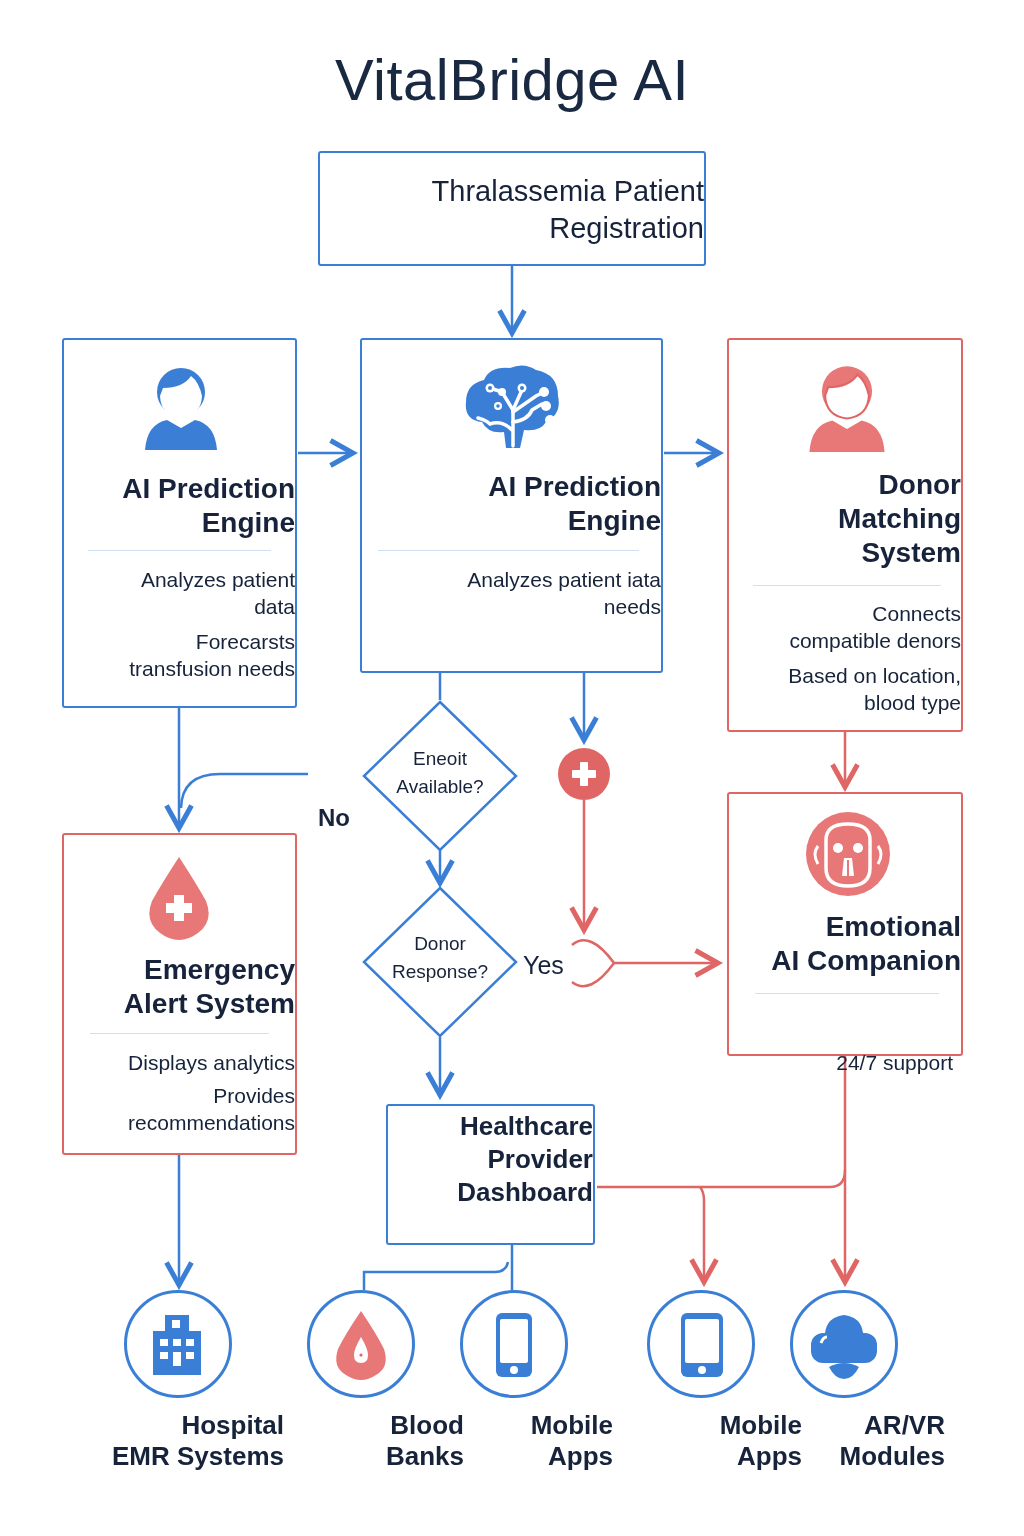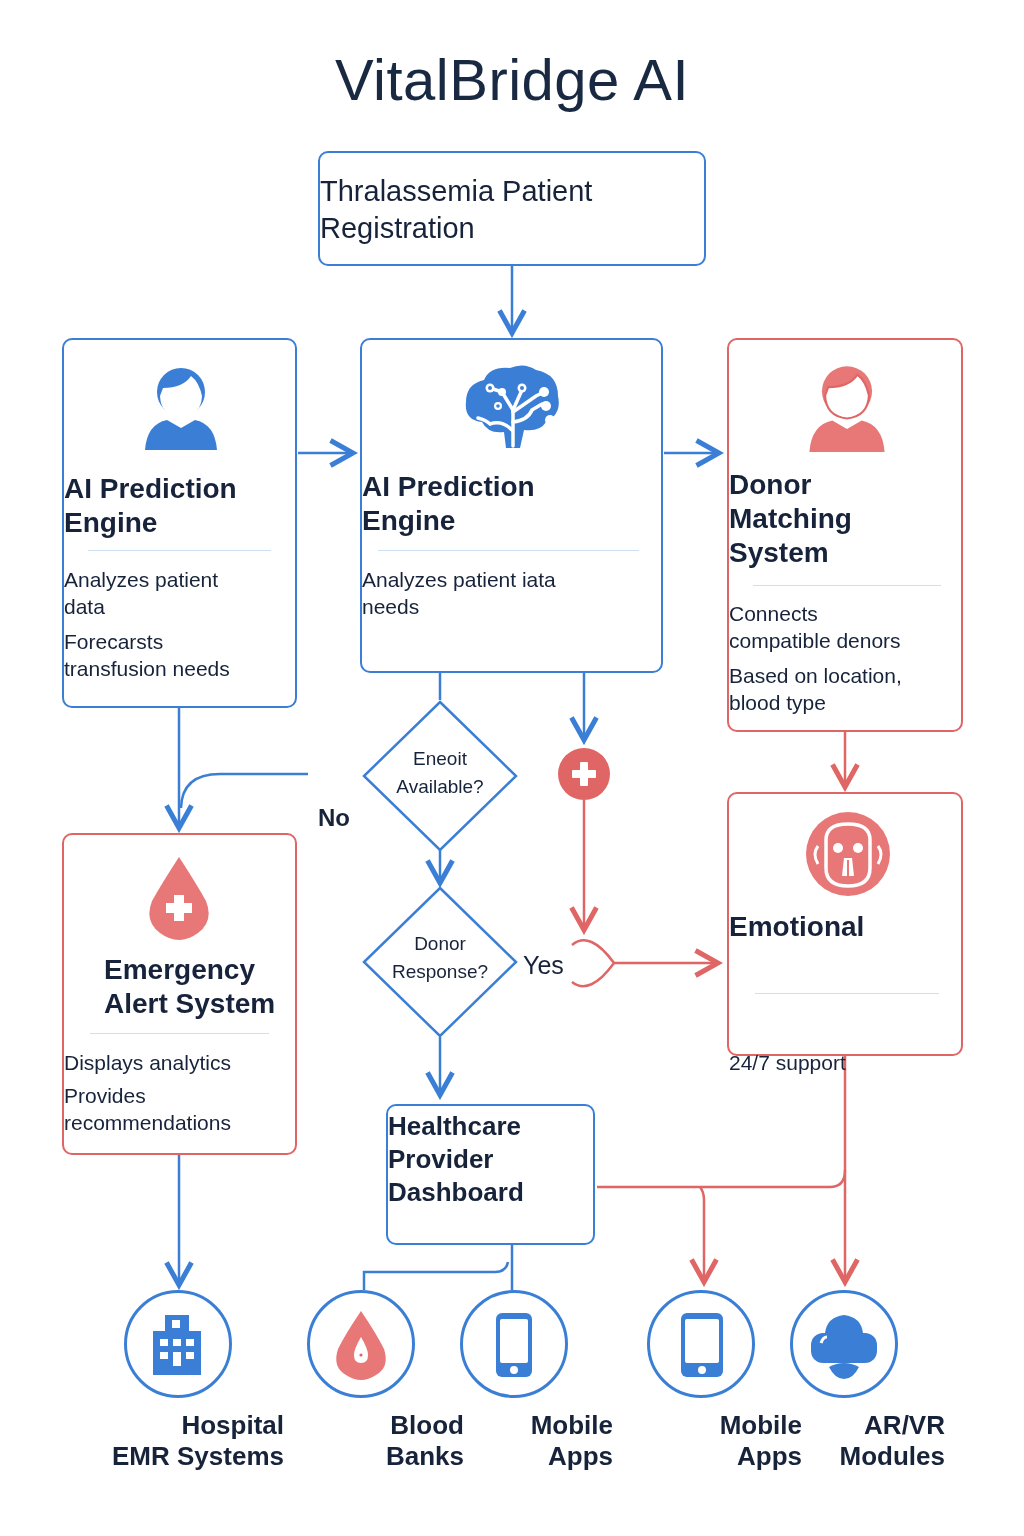--- a/index.html
+++ b/index.html
@@ -1,21 +1,21 @@
 <!DOCTYPE html>
 <html><head>
 <meta charset="utf-8">
 <style>
   html, body { margin:0; padding:0; }
   body { width:1024px; height:1536px; background:#ffffff; position:relative; overflow:hidden;
          font-family:"Liberation Sans", sans-serif; color:#17233a; }
   .abs { position:absolute; }
   #wires { position:absolute; left:0; top:0; width:1024px; height:1536px; pointer-events:none; }
   .title { left:0; width:1024px; top:46px; text-align:center; font-size:58px; font-weight:normal; color:#1a2942; letter-spacing:0.5px; }
-  .box { position:absolute; box-sizing:border-box; border:2.5px solid #3a7fd5; border-radius:10px; background:#fff; text-align:left; }
+  .box { position:absolute; box-sizing:border-box; border:2.5px solid #3a7fd5; border-radius:3px; background:#fff; text-align:right; }
   .box.red { border-color:#e06666; }
   .box .head { font-size:28px; font-weight:bold; color:#17233a; line-height:34px; }
   .box .sep { height:1px; background:#cfe0f3; margin:0 auto; }
   .box .desc { font-size:21px; color:#17233a; line-height:27px; }
   .icon { position:absolute; }
   .circle { position:absolute; width:108px; height:108px; box-sizing:border-box; border:3px solid #3a7fd5; border-radius:50%; background:#fff; }
   .circle svg { position:absolute; left:0; top:0; }
   .clabel { position:absolute; width:200px; text-align:right; font-size:26px; font-weight:bold; line-height:31px; color:#17233a; }
   .diamond-text { position:absolute; width:140px; text-align:center; font-size:19px; line-height:28px; color:#17233a; }
   .edge-label { position:absolute; font-size:24px; font-weight:bold; color:#17233a; }
@@ -188,20 +188,21 @@
     <path d="M14,36 Q8,44 14,54" stroke="#fff" stroke-width="3" fill="none"></path>
     <path d="M74,36 Q80,44 74,54" stroke="#fff" stroke-width="3" fill="none"></path>
     <path d="M22,30 Q22,14 44,14 Q66,14 66,30 V58 Q66,76 44,76 Q22,76 22,58 Z" fill="none" stroke="#fff" stroke-width="3.5"></path>
     <circle cx="34" cy="38" r="5" fill="#fff"></circle>
     <circle cx="54" cy="38" r="5" fill="#fff"></circle>
     <path d="M40,48 L48,48 L50,66 L38,66 Z" fill="#fff"></path>
     <path d="M44,50 V66" stroke="#e87878" stroke-width="2"></path>
   </svg>
   <div class="head" style="position:absolute;left:0;right:0;top:116px;">
     <div>Emotional</div>
+    <div>AI Companion</div>
   </div>
   <div class="sep" style="position:absolute;left:26px;right:22px;top:199px;"></div>
   <div class="desc" style="position:absolute;left:0;right:8px;top:217px;margin-top:38px;">
     <div>24/7 support</div>
   </div>
 </div>
 
 <div class="box" style="left:386px;top:1104px;width:209px;height:141px;padding-top:4px;">
   <div class="head" style="line-height:33px;font-size:26px;">
     <div>Healthcare</div>

